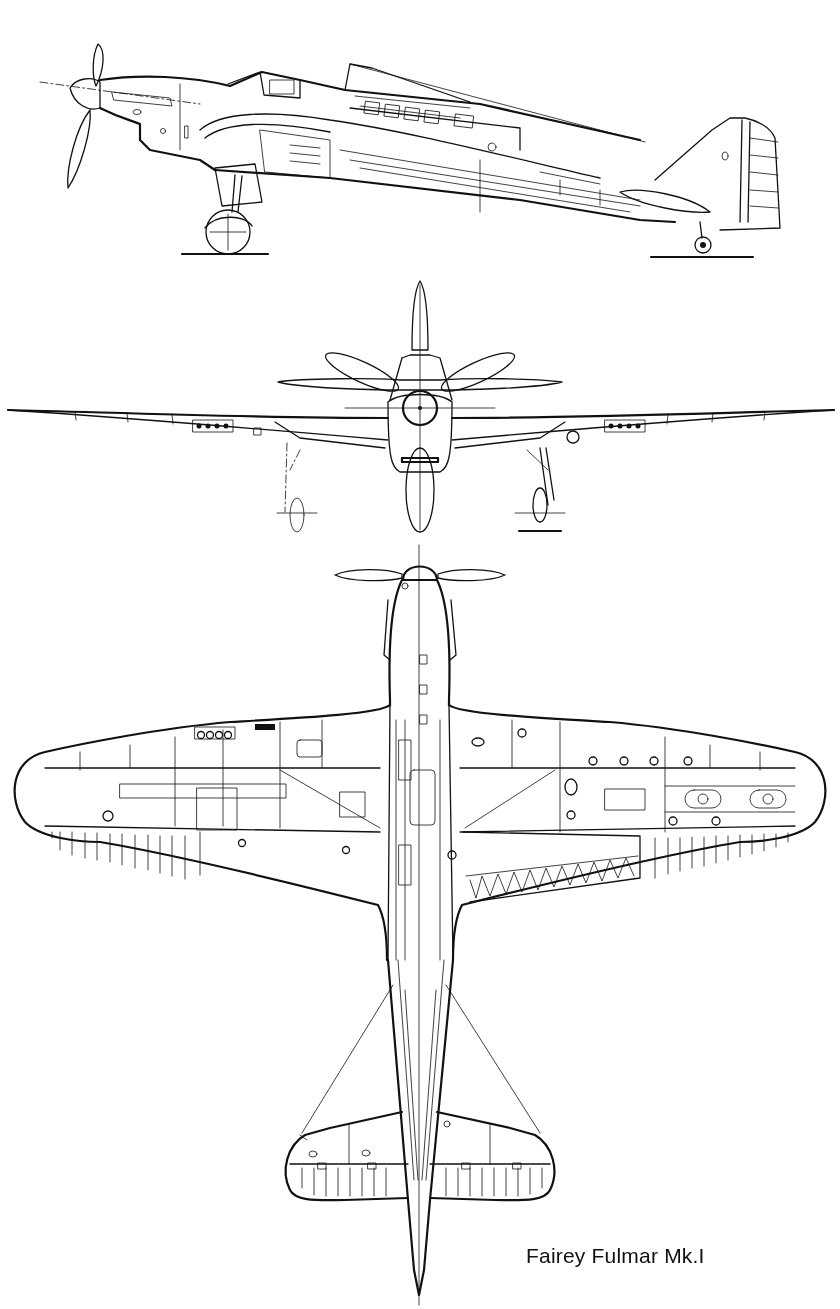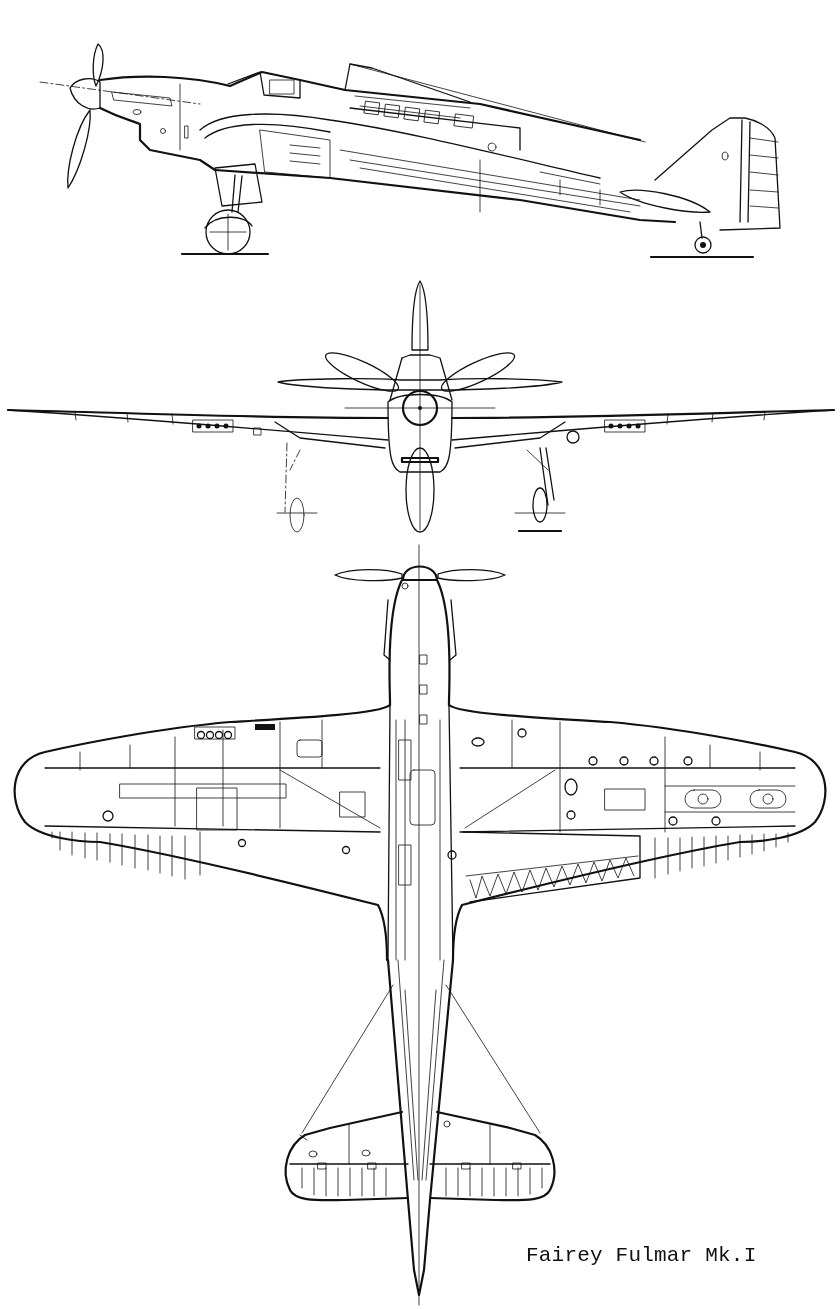--- a/index.html
+++ b/index.html
@@ -5,21 +5,21 @@
   html, body { margin: 0; padding: 0; background: #ffffff; }
   body { width: 840px; height: 1309px; position: relative; overflow: hidden; font-family: "Liberation Sans", sans-serif; }
   #drawing { position: absolute; left: 0; top: 0; width: 840px; height: 1309px; }
   .ln { fill: none; stroke: #111; stroke-width: 1.3; stroke-linejoin: round; stroke-linecap: round; }
   .th { stroke-width: 2.2; }
   .tn { stroke-width: 0.8; }
   .dash { stroke-dasharray: 8 3 2 3; stroke-width: 0.8; }
   .blk { fill: #111; stroke: none; }
   .caption {
     position: absolute; left: 526px; top: 1244px;
-    font-family: Liberation Mono, monospace; font-size: 21px; color: #111; letter-spacing: 0.2px;
+    font-family: Liberation Sans, sans-serif; font-size: 21px; color: #111; letter-spacing: 0.2px;
     white-space: nowrap;
   }
   .sr { position: absolute; width: 1px; height: 1px; overflow: hidden; clip: rect(0 0 0 0); }
 </style>
 </head>
 <body>
 
 <svg id="drawing" viewBox="0 0 840 1309" xmlns="http://www.w3.org/2000/svg">
 
   <g>

